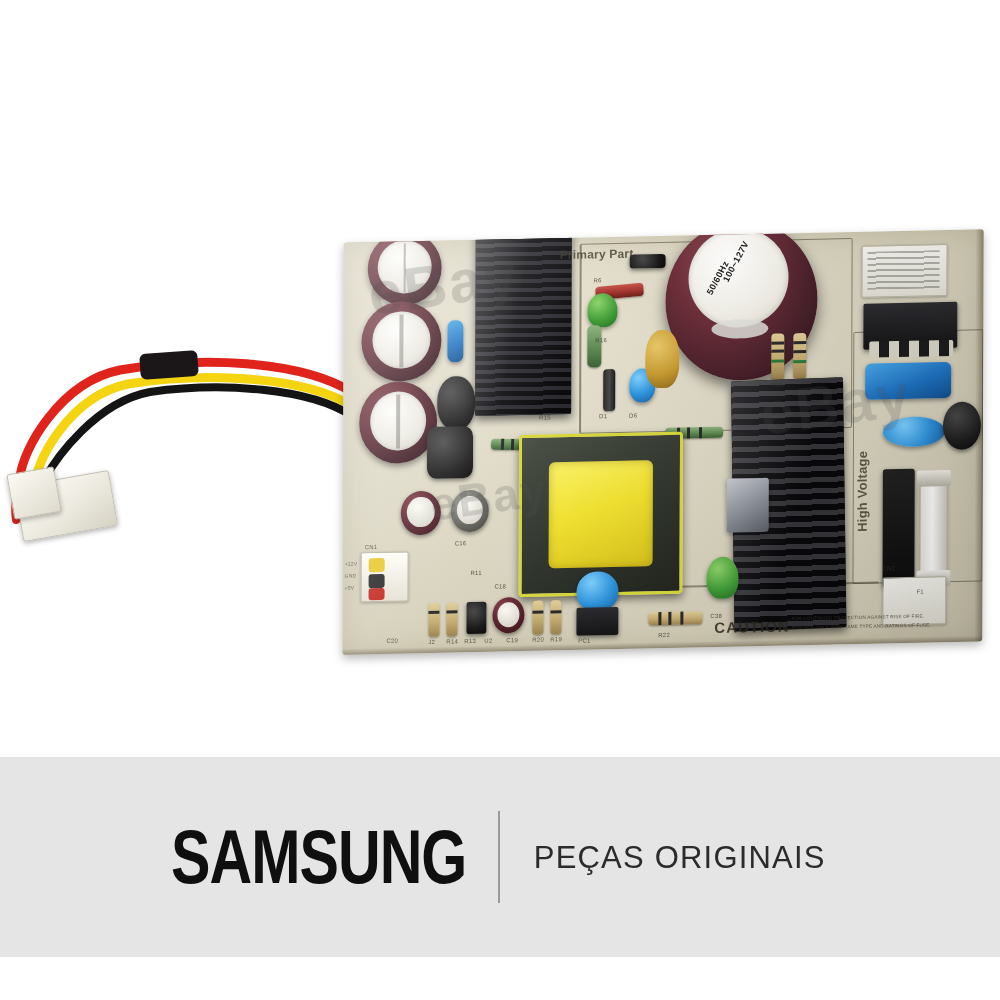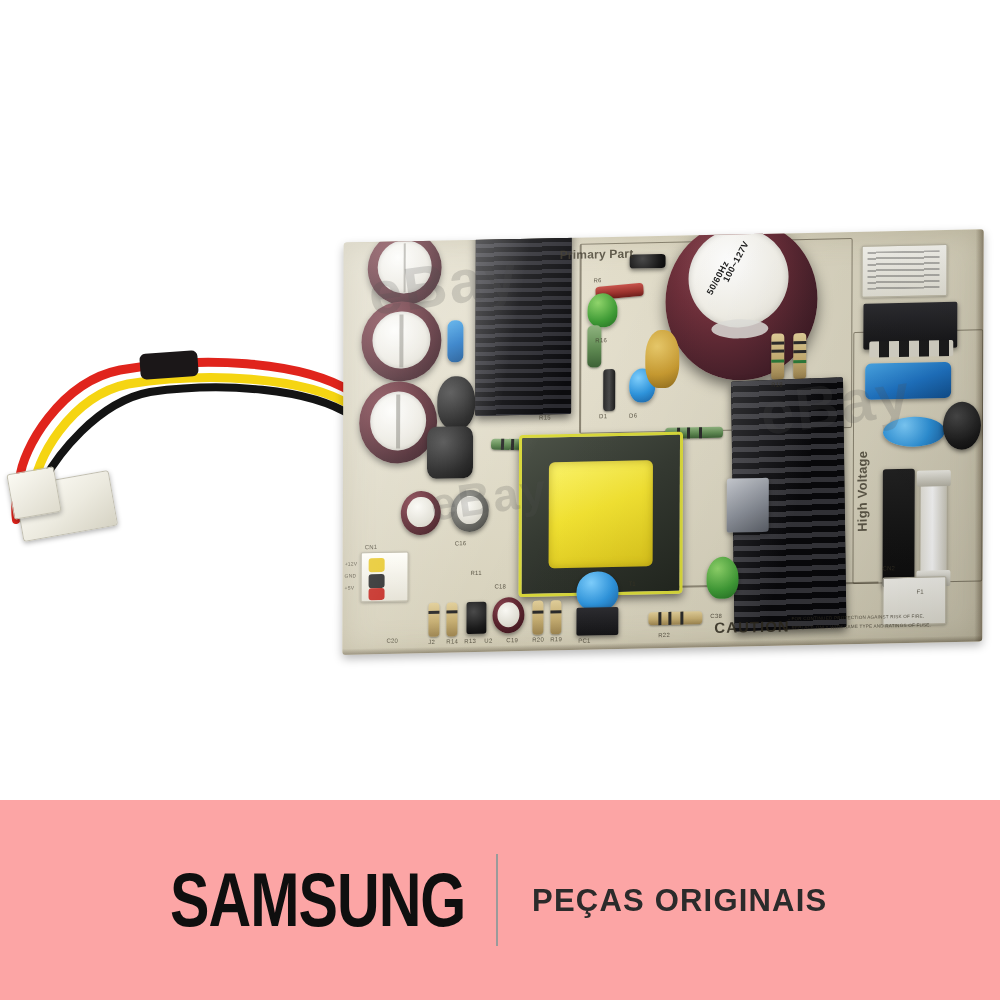--- a/index.html
+++ b/index.html
@@ -110,28 +110,28 @@
   
   .wiresvg{position:absolute;left:0;top:330px;width:420px;height:260px;}
 
   .molex{position:absolute;background:linear-gradient(150deg,#fffef8,#eceadf 55%,#d6d3c4);
     border:1px solid #c2bfb0;border-radius:3px;box-shadow:0 2px 5px rgba(0,0,0,.3);}
 
   .watermark{position:absolute;color:rgba(80,80,80,.20);font-size:60px;font-weight:700;
     letter-spacing:2px;pointer-events:none;user-select:none;}
 
   
-  .banner{position:absolute;left:0;top:800px;width:1000px;height:200px;background:#fca5a5;
+  .banner{position:absolute;left:0;top:757px;width:1000px;height:200px;background:#e5e5e5;
     display:flex;align-items:center;justify-content:center;gap:34px;}
   .samsung-logo{font-family:"Liberation Sans",sans-serif;font-weight:700;font-size:58px;
     letter-spacing:-1px;color:#0f0f0f;line-height:1;transform:scaleY(1.32) scaleX(1.02);
     display:inline-block;}
   .divider{width:2px;height:92px;background:#9a9a9a;}
   .brandtxt{display:flex;flex-direction:column;gap:6px;}
-  .brand-1{font-size:31px;font-weight:700;color:#2b2b2b;letter-spacing:1.2px;line-height:1;text-align:right;}
+  .brand-1{font-size:31px;font-weight:400;color:#2b2b2b;letter-spacing:1.2px;line-height:1;text-align:right;}
   .brand-2{font-size:25px;font-weight:400;color:#4a4a4a;letter-spacing:1.1px;line-height:1;}
 </style>
 </head>
 <body>
 
 <div class="stage">
 
   <div class="photo">
 
     <svg class="wiresvg" viewBox="0 0 420 260">

